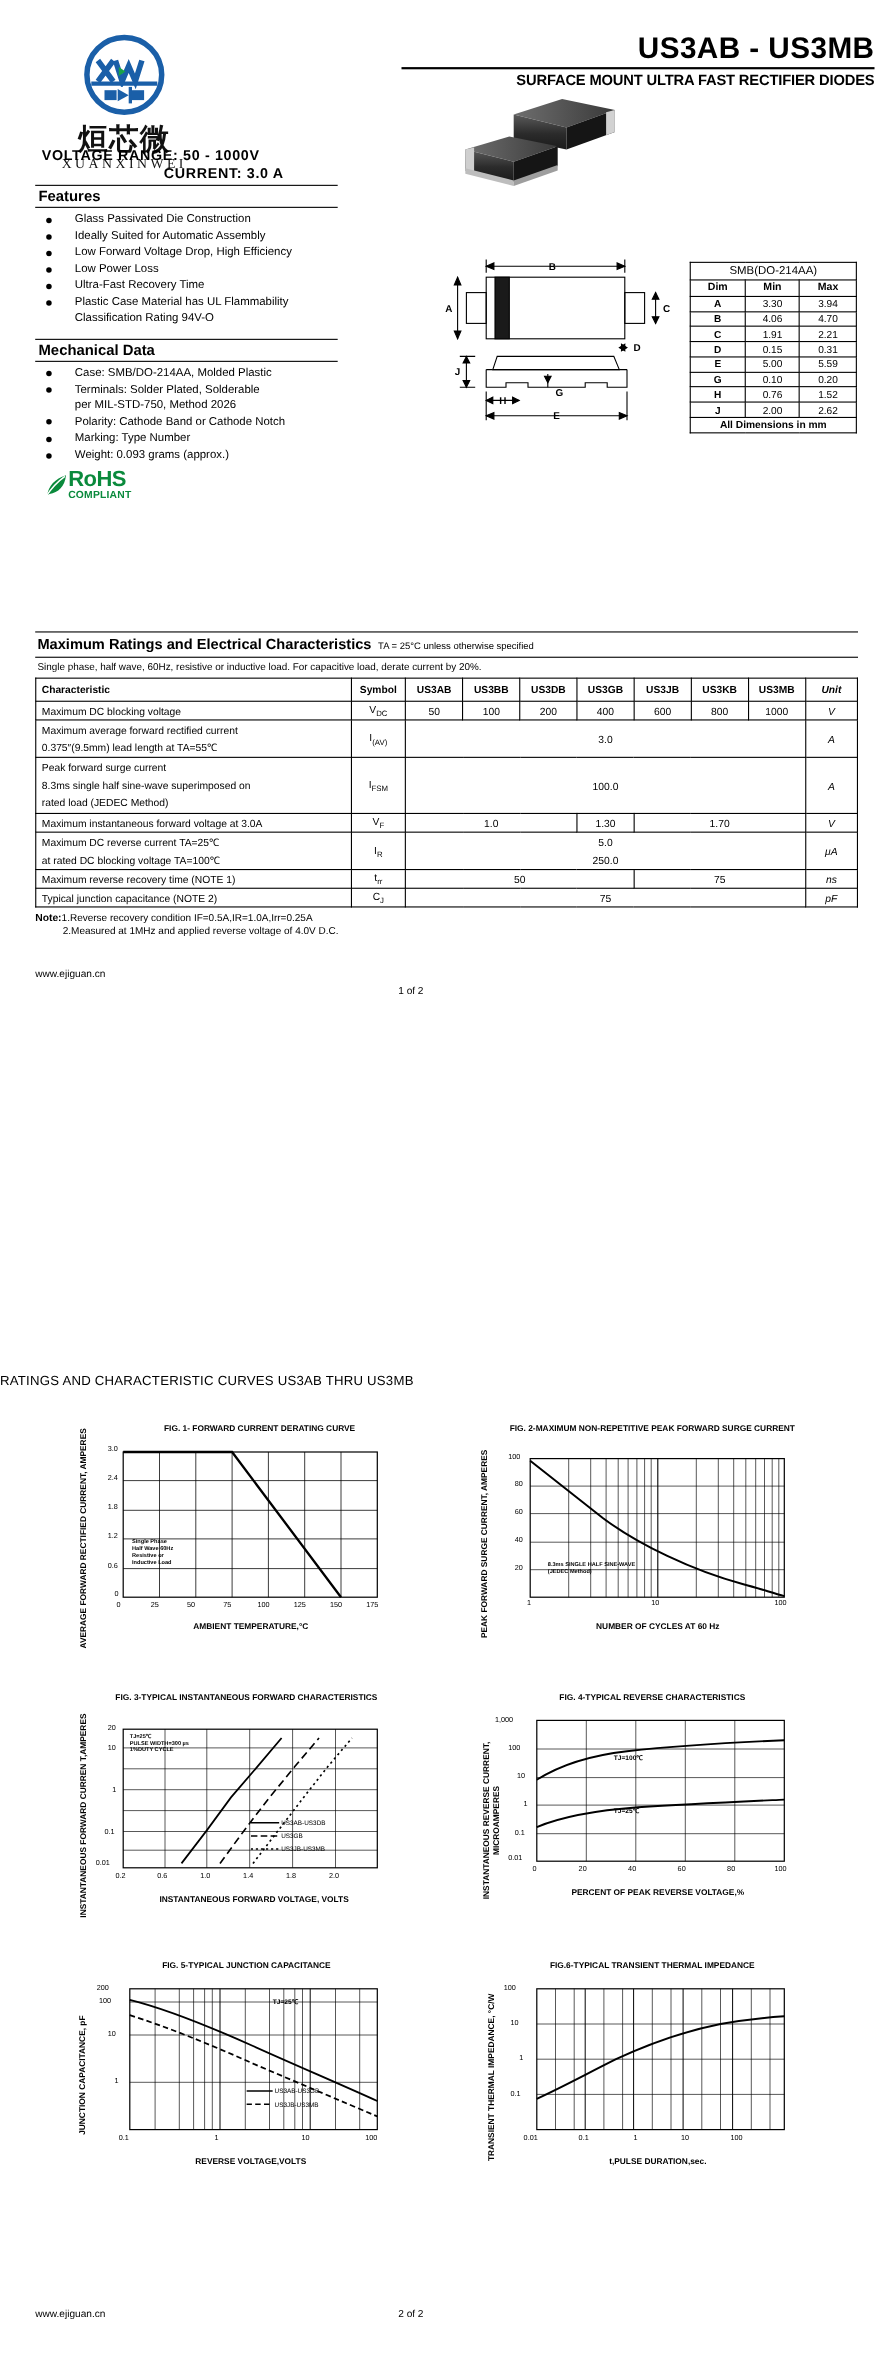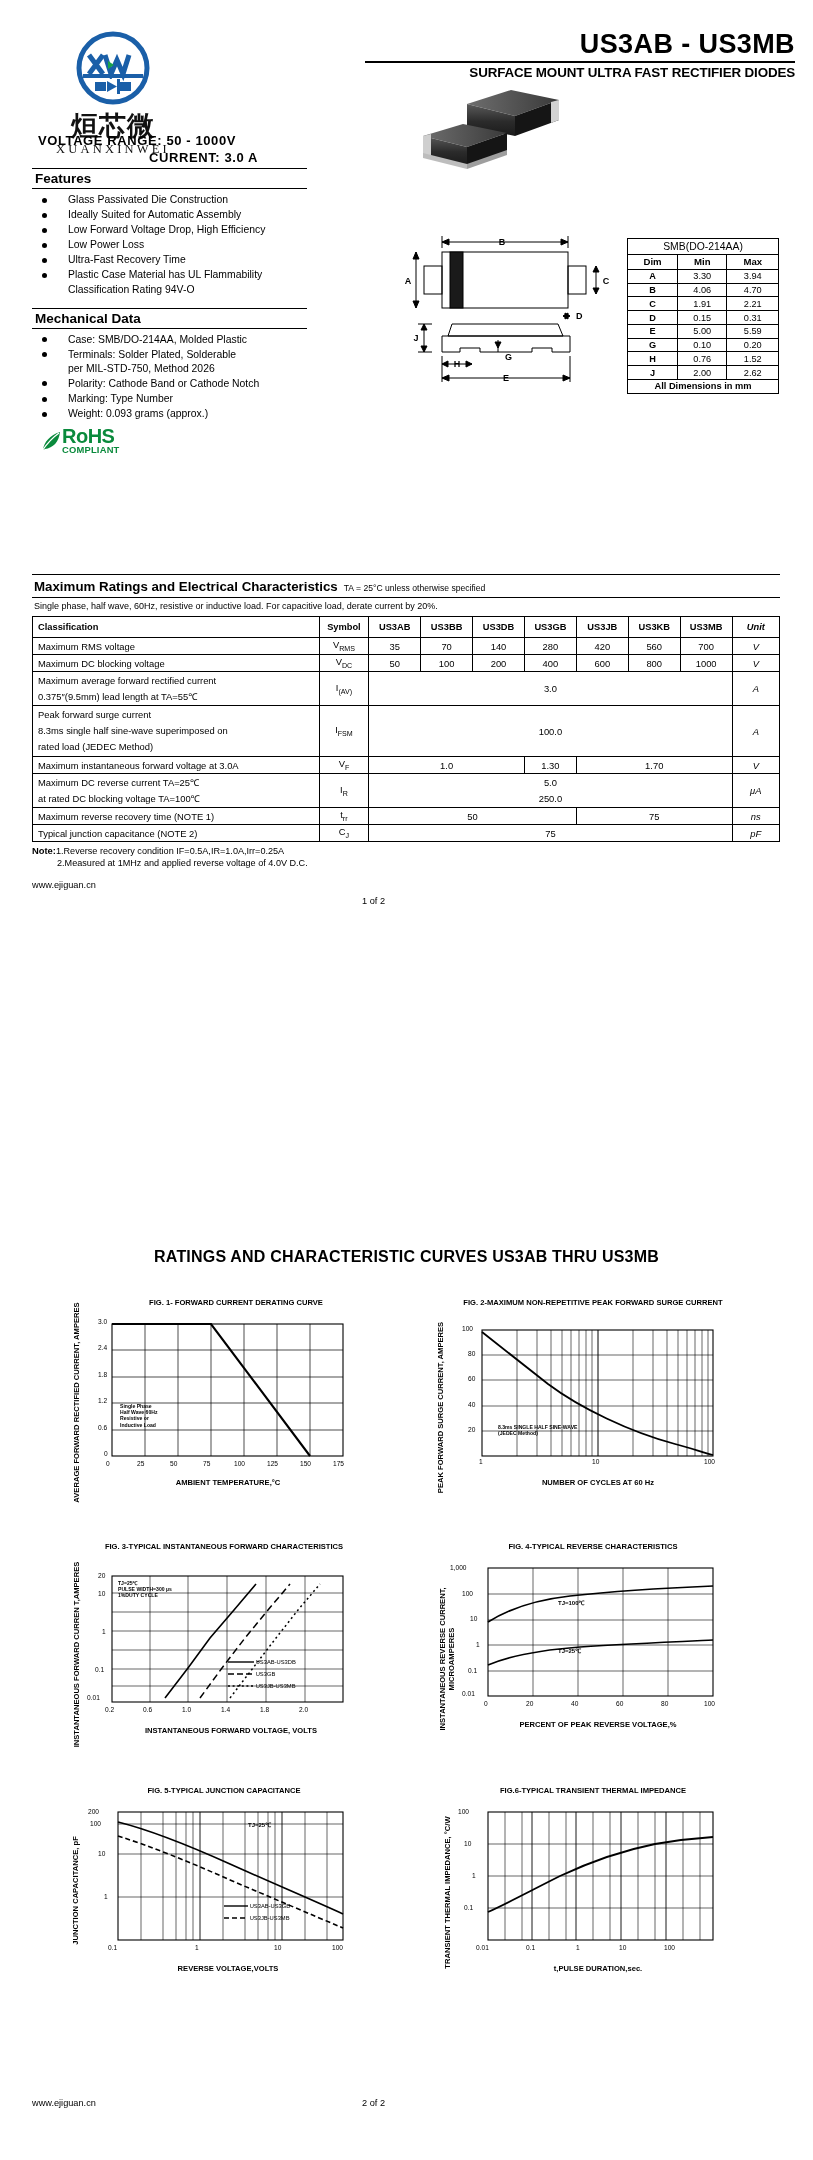--- a/index.html
+++ b/index.html
@@ -81,21 +81,21 @@
   .cellstack { line-height:16px; }
 
   .notes { font-size:9.1px; margin-top:3px; line-height:12px; }
   .notes b { font-size:9.4px; }
   .notes .n2 { margin-left:25px; display:block; }
 
   .footer { position:absolute; left:32px; width:748px; top:880px; font-size:9.2px; }
   .footer .pg { position:absolute; left:330px; top:16px; }
 
   
-  .p2-title { text-align:center; font-size:16px; font-weight:bold; padding-top:168px; letter-spacing:0.2px;}
+  .p2-title { font-size:12px; font-weight:normal; padding-top:168px; letter-spacing:0.2px;}
   .charts { position:relative; margin-top:18px; }
   .chartbox { position:absolute; }
   .fig-cap { text-align:center; font-size:7.6px; font-weight:bold; line-height:9.5px; }
   .ylab { position:absolute; font-size:7.6px; font-weight:bold; text-align:center;
           transform:rotate(-90deg); transform-origin: 50% 50%; line-height:9px; }
   .xlab { position:absolute; font-size:7.6px; font-weight:bold; text-align:center; line-height:9px;}
   .tk { position:absolute; font-size:6.6px; }
   .note-in { position:absolute; font-size:5.1px; line-height:6.2px; font-weight:bold;}
   .leg { position:absolute; font-size:5.8px; line-height:8px; }
   .p2-footer { position:absolute; left:32px; width:748px; top:1018px; font-size:9.2px; }
@@ -336,47 +336,35 @@
 
   <div class="mr-wrap">
     <div class="mr-head">
       <b>Maximum Ratings and Electrical Characteristics</b><span>TA = 25°C unless otherwise specified</span>
     </div>
     <div class="mr-note1">Single phase, half wave, 60Hz, resistive or inductive load. For capacitive load, derate current by 20%.</div>
 
     <table class="rt">
       <thead>
         <tr>
-          <td class="c-char">Classification</td>
+          <td class="c-char">Characteristic</td>
           <td class="c-sym">Symbol</td>
           <td class="c-val">US3AB</td>
           <td class="c-val">US3BB</td>
           <td class="c-val">US3DB</td>
           <td class="c-val">US3GB</td>
           <td class="c-val">US3JB</td>
           <td class="c-val">US3KB</td>
           <td class="c-val">US3MB</td>
           <td class="c-unit">Unit</td>
         </tr>
       </thead>
       <tbody>
 
 
-        <tr>
-          <td class="c-char">Maximum RMS voltage</td>
-          <td class="c-sym"><span>V</span><span class="sub">RMS</span></td>
-          <td class="c-val">35</td>
-          <td class="c-val">70</td>
-          <td class="c-val">140</td>
-          <td class="c-val">280</td>
-          <td class="c-val">420</td>
-          <td class="c-val">560</td>
-          <td class="c-val">700</td>
-          <td class="c-unit">V</td>
-        </tr>
 
         <tr>
           <td class="c-char">Maximum DC blocking voltage</td>
           <td class="c-sym"><span>V</span><span class="sub">DC</span></td>
           <td class="c-val">50</td>
           <td class="c-val">100</td>
           <td class="c-val">200</td>
           <td class="c-val">400</td>
           <td class="c-val">600</td>
           <td class="c-val">800</td>

